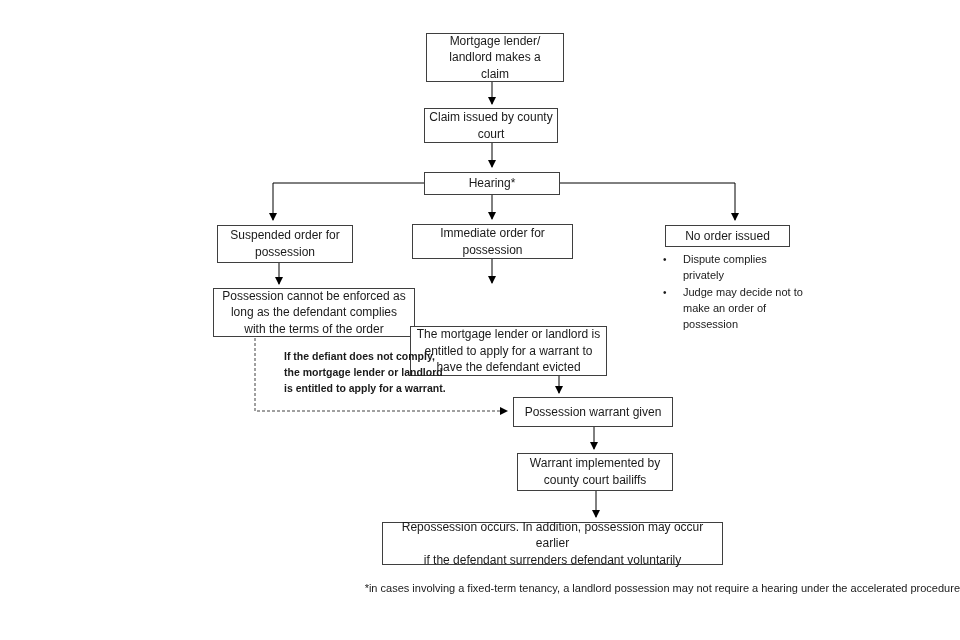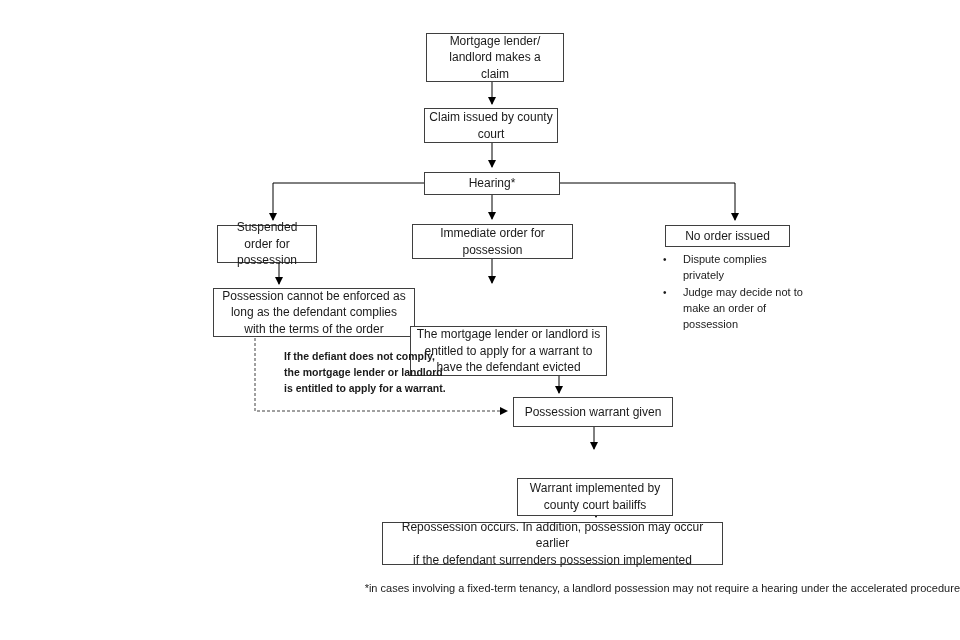--- a/index.html
+++ b/index.html
@@ -119,21 +119,21 @@
 
   <div class="node" style="left:426px; top:33px; width:138px; height:49px;">Mortgage lender/
 landlord makes a
 claim</div>
 
   <div class="node" style="left:424px; top:108px; width:134px; height:35px;">Claim issued by county
 court</div>
 
   <div class="node" style="left:424px; top:172px; width:136px; height:23px;">Hearing*</div>
 
-  <div class="node" style="left:217px; top:225px; width:100px; height:38px;">Suspended order for
+  <div class="node" style="left:217px; top:225px; width:136px; height:38px;">Suspended order for
 possession</div>
 
   <div class="node" style="left:412px; top:224px; width:161px; height:35px;">Immediate order for
 possession</div>
 
   <div class="node" style="left:665px; top:225px; width:125px; height:22px;">No order issued</div>
 
   <div class="bullet-list">
     <div class="bullet-item">
       <span class="bullet-dot">•</span>
@@ -155,21 +155,21 @@
   <div class="node" style="left:410px; top:287px; width:197px; height:50px;margin-top:39px;">The mortgage lender or landlord is
 entitled to apply for a warrant to
 have the defendant evicted</div>
 
   <div class="dashed-note">If the defiant does not comply,
 the mortgage lender or landlord
 is entitled to apply for a warrant.</div>
 
   <div class="node" style="left:513px; top:397px; width:160px; height:30px;">Possession warrant given</div>
 
-  <div class="node" style="left:517px; top:453px; width:156px; height:38px;margin-top:25px;">Warrant implemented by
+  <div class="node" style="left:517px; top:453px; width:156px; height:38px;">Warrant implemented by
 county court bailiffs</div>
 
   <div class="node" style="left:382px; top:522px; width:341px; height:43px;">Repossession occurs. In addition, possession may occur earlier
-if the defendant surrenders possession implemented</div>
+if the defendant surrenders defendant voluntarily</div>
 
   <div class="footnote">*in cases involving a fixed-term tenancy, a landlord possession may not require a hearing under the accelerated procedure</div>
 
 </div>
 
 </body></html>

